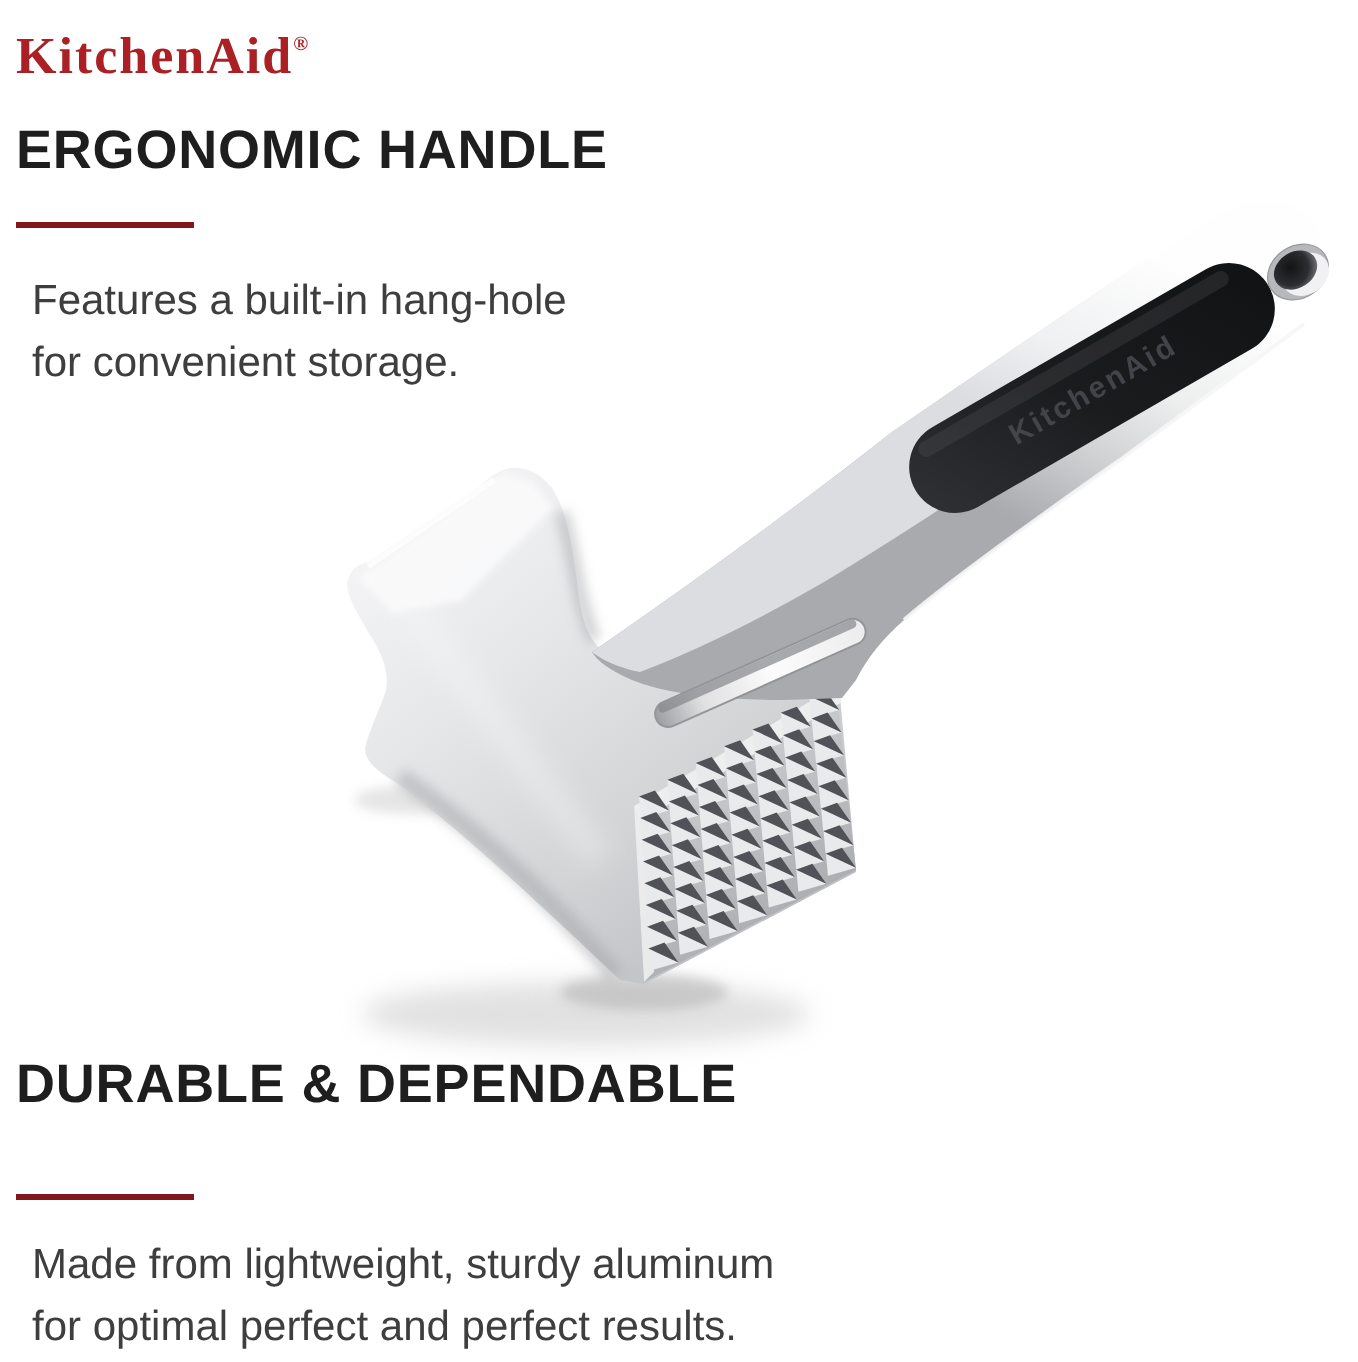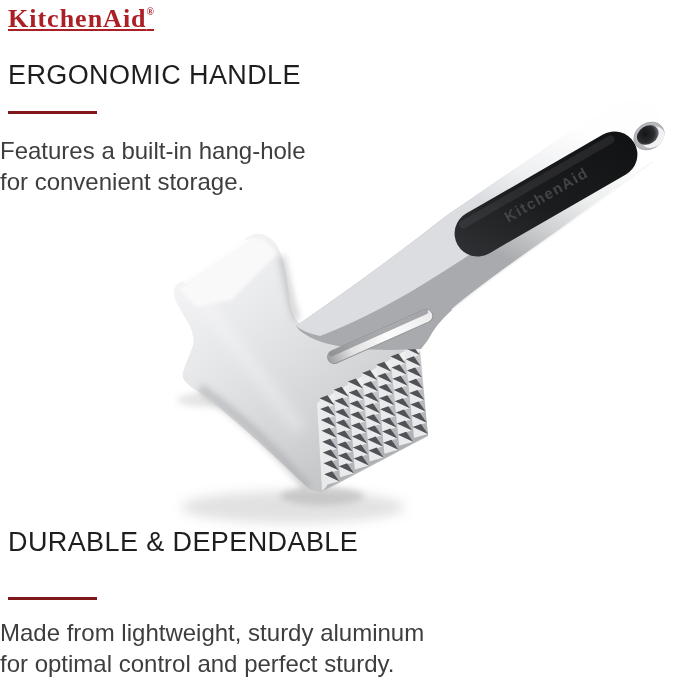--- a/index.html
+++ b/index.html
@@ -3,45 +3,44 @@
 <meta charset="utf-8">
 <style>
   html,body{margin:0;padding:0;}
   body{
     width:679px;height:681px;position:relative;overflow:hidden;
     background:var(--background,#ffffff);
     font-family:"Liberation Sans",sans-serif;
   }
   .abs{position:absolute;}
   .logo{
-    left:8px;top:1px;
+    left:8px;top:12px;
     font-family:"Liberation Serif",serif;
     font-weight:700;font-size:26px;line-height:26px;
     color:var(--logo-red,#ab2025);letter-spacing:1px;
     white-space:nowrap;
-    text-decoration:underline;
   }
   .logo sup{font-size:10px;letter-spacing:0;position:relative;top:-2px;}
   .heading{
     left:8px;margin:0;
-    font-size:27px;line-height:28px;font-weight:400;
+    font-size:27px;line-height:28px;font-weight:700;
     letter-spacing:0.4px;color:var(--heading-text,#1e1e1e);
     white-space:nowrap;
   }
   .heading.h-top{top:61px;}
   .heading.h-bottom{top:528px;}
   .divider{
     left:8px;width:89px;height:3px;
     background:var(--divider-red,#7f171b);
   }
   .divider.d1{top:111px;}
   .divider.d2{top:597px;}
   .body-text{
-    left:0;margin:0;
-    font-size:24px;line-height:31px;
+    left:16px;margin:0;
+    font-size:21px;line-height:31px;
     color:var(--body-text,#3e3e3e);
     white-space:pre-line;
   }
   .body-text.p1{top:135px;}
   .body-text.p2{top:617px;}
   .product{left:0;top:0;width:679px;height:681px;}
   svg text{font-family:"Liberation Sans",sans-serif;}
 </style>
 </head>
 <body>
@@ -269,13 +268,13 @@
   <g transform="rotate(-33 649 136)">
     <ellipse cx="649" cy="136" rx="16" ry="13" fill="#b7b8bb" stroke="#97989b" stroke-width="0.6"></ellipse>
     <ellipse cx="651.5" cy="139" rx="12.5" ry="10" fill="#f1f1f3"></ellipse>
     <ellipse cx="648.5" cy="134.5" rx="11.5" ry="9" fill="url(#gHole)"></ellipse>
   </g>
 </svg>
 
 <h2 class="abs heading h-bottom">DURABLE &amp; DEPENDABLE</h2>
 <div class="abs divider d2"></div>
 <p class="abs body-text p2">Made from lightweight, sturdy aluminum
-for optimal control and perfect sturdy.</p>
+for optimal perfect and perfect results.</p>
 
 </body></html>

